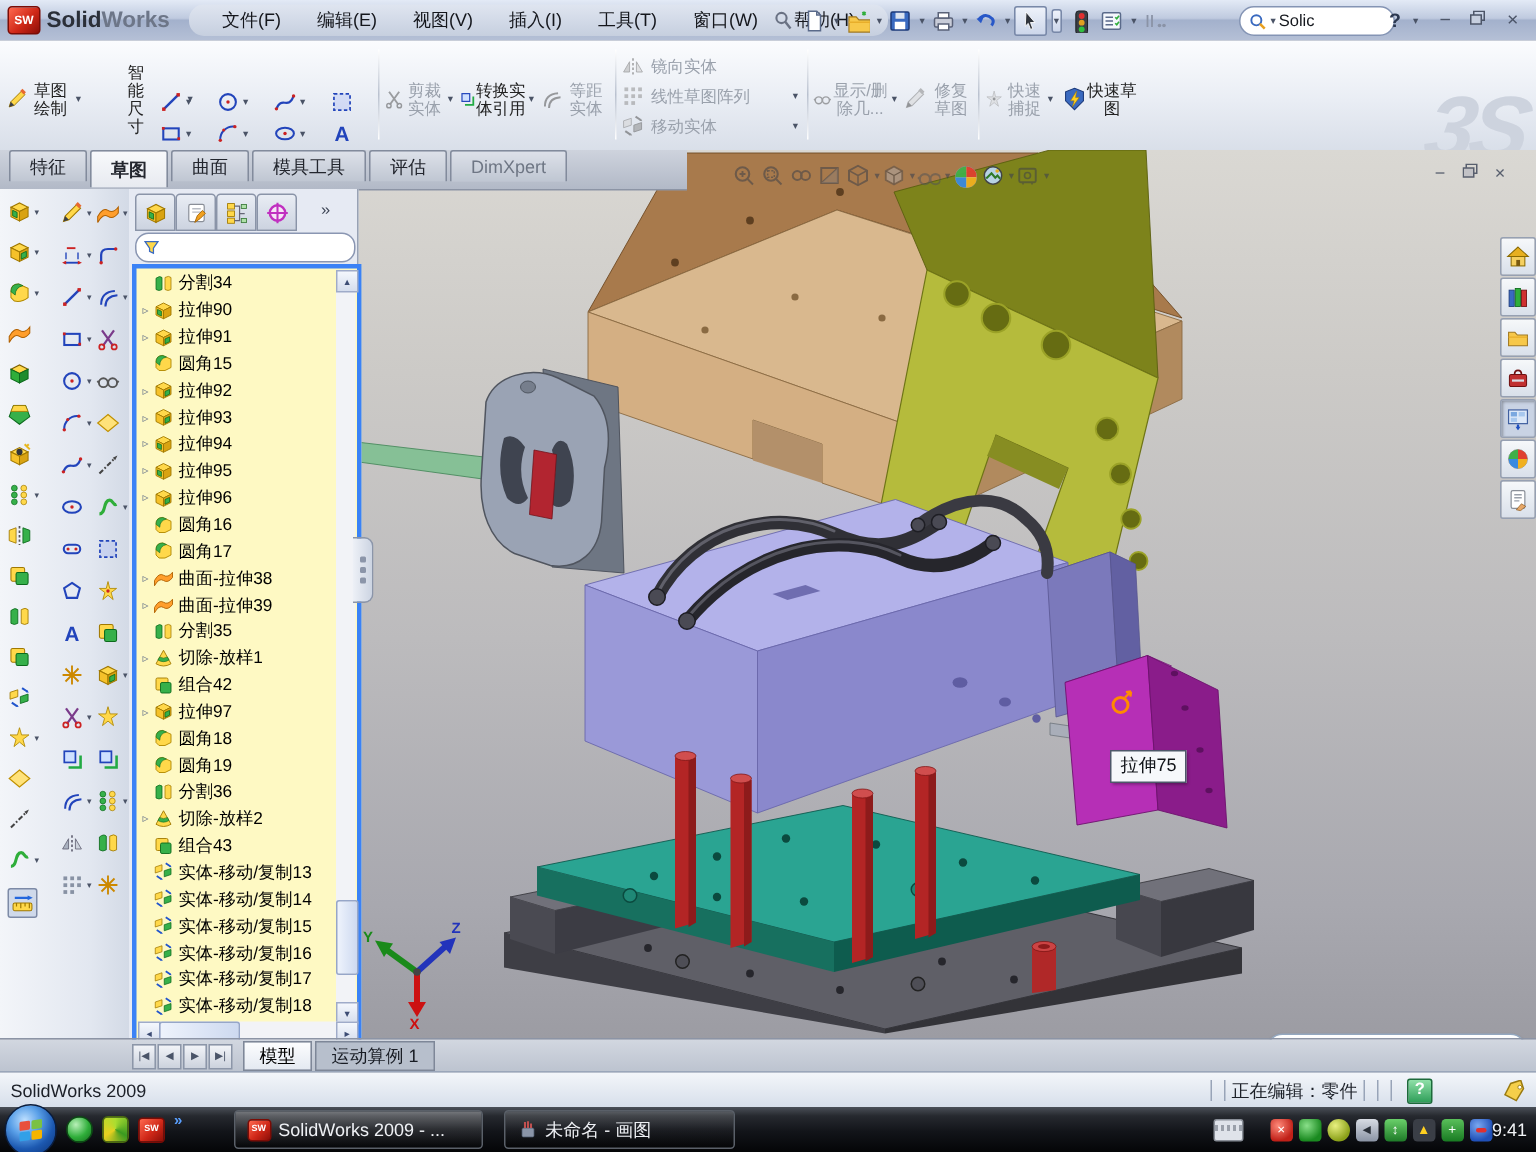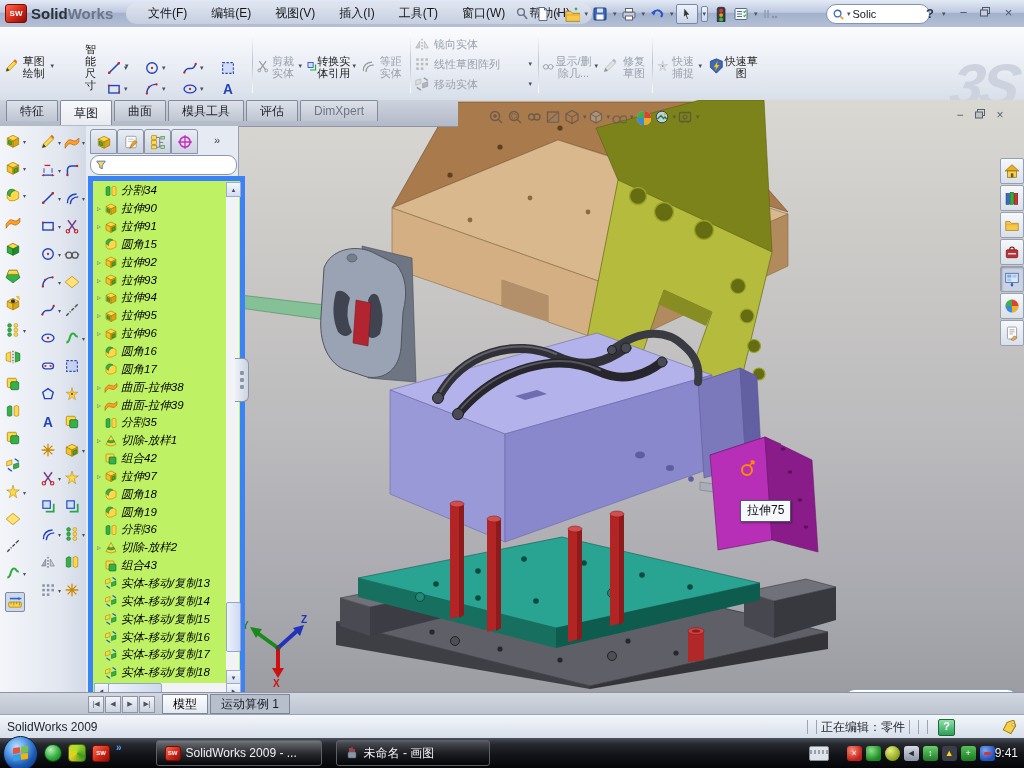--- a/index.html
+++ b/index.html
@@ -24,21 +24,21 @@
   .rlbl{font-size:11px;line-height:12px;text-align:center;color:#222;margin-top:2px;}
   .dis .rlbl{color:#9aa1ac;}
   .dis svg{filter:grayscale(1);opacity:.5;}
   .rsep{top:6px;width:1px;height:60px;background:linear-gradient(#fff,#b9c1cf,#fff);}
   .gcell{position:absolute;display:flex;align-items:center;}
   .stackrow{height:20px;display:flex;align-items:center;gap:4px;font-size:11px;color:#9aa1ac;}
   #ds-logo{right:8px;top:24px;font-size:60px;font-style:italic;font-weight:bold;color:#cdd3de;transform:skewX(-10deg);letter-spacing:-4px;}
   
   #tabstrip{left:0;top:100px;width:458px;height:26px;background:linear-gradient(#ced3dd,#b2b9c7);border-bottom:1px solid #8c94a5;}
   .cmtab{position:absolute;top:5px;height:20px;line-height:20px;padding:0 13px;font-size:12px;color:#23262e;background:linear-gradient(#dde1e9,#bfc6d2);border:1px solid #828b9c;border-bottom:none;border-radius:2px 2px 0 0;}
-  .cmtab.on{top:2px;height:24px;line-height:24px;background:linear-gradient(#f8f9fb,#e7eaf0);z-index:2;}
+  .cmtab.on{top:2px;height:24px;line-height:24px;background:linear-gradient(#f8f9fb,#e7eaf0);z-index:2;font-weight:bold;}
   .cmtab.dim{color:#6e7684;}
   
   #viewport{left:0;top:100px;width:1024px;height:592px;background:linear-gradient(180deg,#dad8d3 0%,#cccac7 25%,#bcbbbd 55%,#a8a8af 85%,#9c9ca3 100%);}
   .hu{width:17px;height:16px;opacity:.55;margin-right:2px;}
   .hu.solid{opacity:.95;}
   .hud-dd{font-size:7px;color:#3e434e;opacity:.6;margin:0 1px 0 0;}
   #tooltip{left:740px;top:500px;background:#f6f8fb;border:1px solid #4e586a;padding:1px 6px 2px 6px;font-size:12px;color:#101318;box-shadow:1px 1px 2px rgba(0,0,0,.35);}
   .triad-lbl{font-size:10px;font-weight:bold;}
   #netmon{left:844px;top:589px;width:172px;height:22px;background:linear-gradient(#ffffff,#e2ebf5);border:1px solid #93a7bf;border-radius:11px;display:flex;align-items:center;font-size:11px;color:#222;box-shadow:0 1px 2px rgba(0,0,0,.25);}
   .net-cell{flex:1;display:flex;align-items:center;justify-content:center;gap:4px;}
@@ -47,21 +47,21 @@
   .docbtn{font-size:12px;color:#585f6e;width:20px;text-align:center;}
   
   #leftbar{left:0;top:126px;width:86px;height:566px;background:linear-gradient(90deg,#f3f5f9,#e2e7f0 70%,#d3dae6);}
   .lt{position:absolute;display:flex;align-items:center;}
   .lt .dd{font-size:6px;}
   .lt.pressed{background:#cfd9ea;border:1px solid #7d8aa6;border-radius:2px;padding:1px;}
   
   #panel{left:86px;top:126px;width:152px;height:566px;background:#e6eaf3;border-right:1px solid #98a2b4;}
   .fmtab{position:absolute;top:3px;width:25px;height:23px;background:linear-gradient(#e9edf4,#ccd3e0);border:1px solid #8a94a8;border-radius:3px 3px 0 0;display:flex;align-items:center;justify-content:center;}
   #filterbox{left:4px;top:29px;width:141px;height:18px;background:#fff;border:1px solid #8a96b2;border-radius:9px;display:flex;align-items:center;padding-left:4px;}
-  #treewrap{left:2px;top:50px;width:147px;height:516px;background:#bef264;border:5px solid #3b82f6;font-style:italic;}
+  #treewrap{left:2px;top:50px;width:147px;height:516px;background:#fef9c3;border:3px solid #3b82f6;}
   .trow{height:17.85px;display:flex;align-items:center;white-space:nowrap;overflow:hidden;}
   .texp{width:10px;font-size:8px;color:#6e7a8c;text-align:center;flex:0 0 10px;}
   .tlabel{font-size:11.5px;color:#000;margin-left:3px;}
   .sbar{background:#f2f3f7;}
   .sbtn{background:linear-gradient(#f4f7fd,#d5dded);border:1px solid #9fabc9;color:#3c4c74;font-size:7px;display:flex;align-items:center;justify-content:center;}
   .sthumb{background:linear-gradient(90deg,#eef3fc,#cdd9f0);border:1px solid #96a6c8;border-radius:2px;}
   #splitter{left:235px;top:358px;width:13px;height:42px;background:linear-gradient(90deg,#eef1f7,#ccd4e2);border:1px solid #8b95a9;border-left:none;border-radius:0 6px 6px 0;display:flex;flex-direction:column;align-items:center;justify-content:center;gap:3px;}
   .spdot{width:4px;height:4px;background:#8b95a9;border-radius:1px;}
   
   #sheetbar{left:0;top:692px;width:1024px;height:22px;background:linear-gradient(#d2d7e0,#bcc3cf);border-top:1px solid #8c94a5;}

